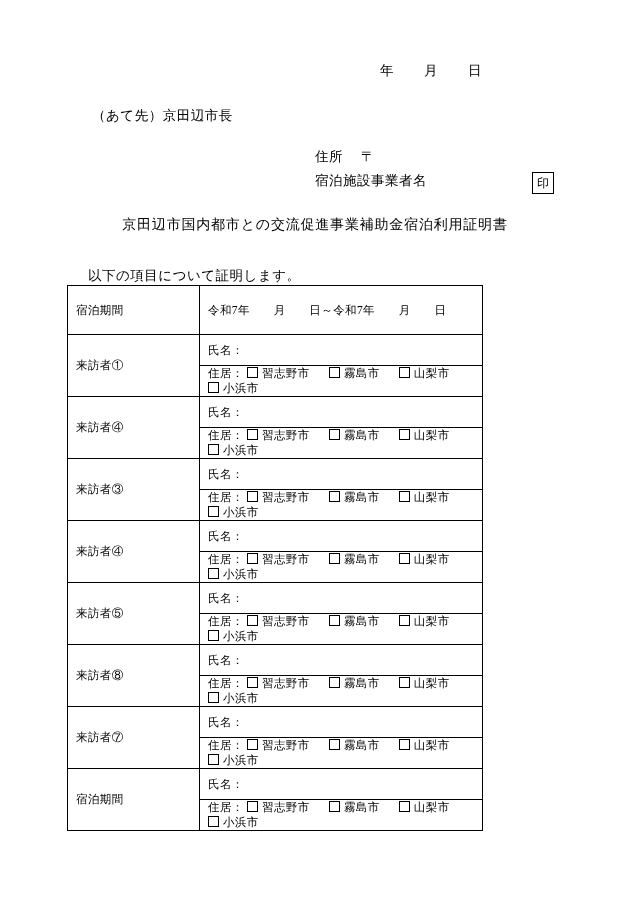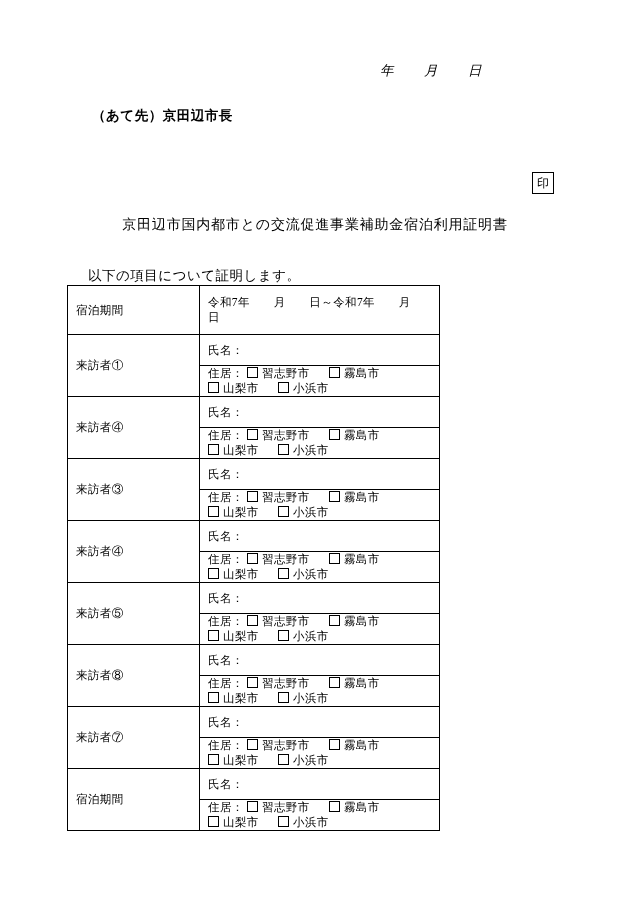--- a/index.html
+++ b/index.html
@@ -29,34 +29,32 @@
     letter-spacing: 0.5px;
     white-space: nowrap;
   }
   .date-line {
     position: absolute;
     left: 380px;
     top: 62px;
     font-size: 13.5px;
     letter-spacing: 0.5px;
     white-space: nowrap;
-    font-style: italic;
   }
   .date-line .gap {
     display: inline-block;
     width: 30px;
   }
   .addressee {
     position: absolute;
     left: 92px;
     top: 107px;
     font-size: 13.5px;
     letter-spacing: 0.5px;
     white-space: nowrap;
-    font-weight: bold;
   }
   .issuer {
     position: absolute;
     left: 315px;
     top: 148px;
     font-size: 13.5px;
     letter-spacing: 0.5px;
   }
   .issuer-row {
     white-space: nowrap;
@@ -94,21 +92,21 @@
     left: 88px;
     top: 267px;
     font-size: 13.5px;
     letter-spacing: 0.5px;
     white-space: nowrap;
   }
   table.main {
     position: absolute;
     left: 67px;
     top: 285px;
-    width: 373px;
+    width: 416px;
     border-collapse: collapse;
     table-layout: fixed;
   }
   table.main td {
     border: 1px solid #000;
     font-size: 11.5px;
     letter-spacing: 0.4px;
     padding: 0 8px;
     vertical-align: middle;
   }
@@ -146,20 +144,28 @@
 
 <div class="page">
 
 
   <div class="date-line">
     <span>年</span><span class="gap"></span><span>月</span><span class="gap"></span><span>日</span>
   </div>
 
   <div class="addressee">（あて先）京田辺市長</div>
 
+  <div class="issuer">
+    <div class="issuer-row">
+      <span>住所</span><span class="sp"></span><span>〒</span>
+    </div>
+    <div class="issuer-row">
+      <span>宿泊施設事業者名</span>
+    </div>
+  </div>
 
   <div class="seal-box">印</div>
 
   <div class="doc-title">京田辺市国内都市との交流促進事業補助金宿泊利用証明書</div>
 
   <div class="lead">以下の項目について証明します。</div>
 
   <table class="main">
     <tbody>
       <tr>

